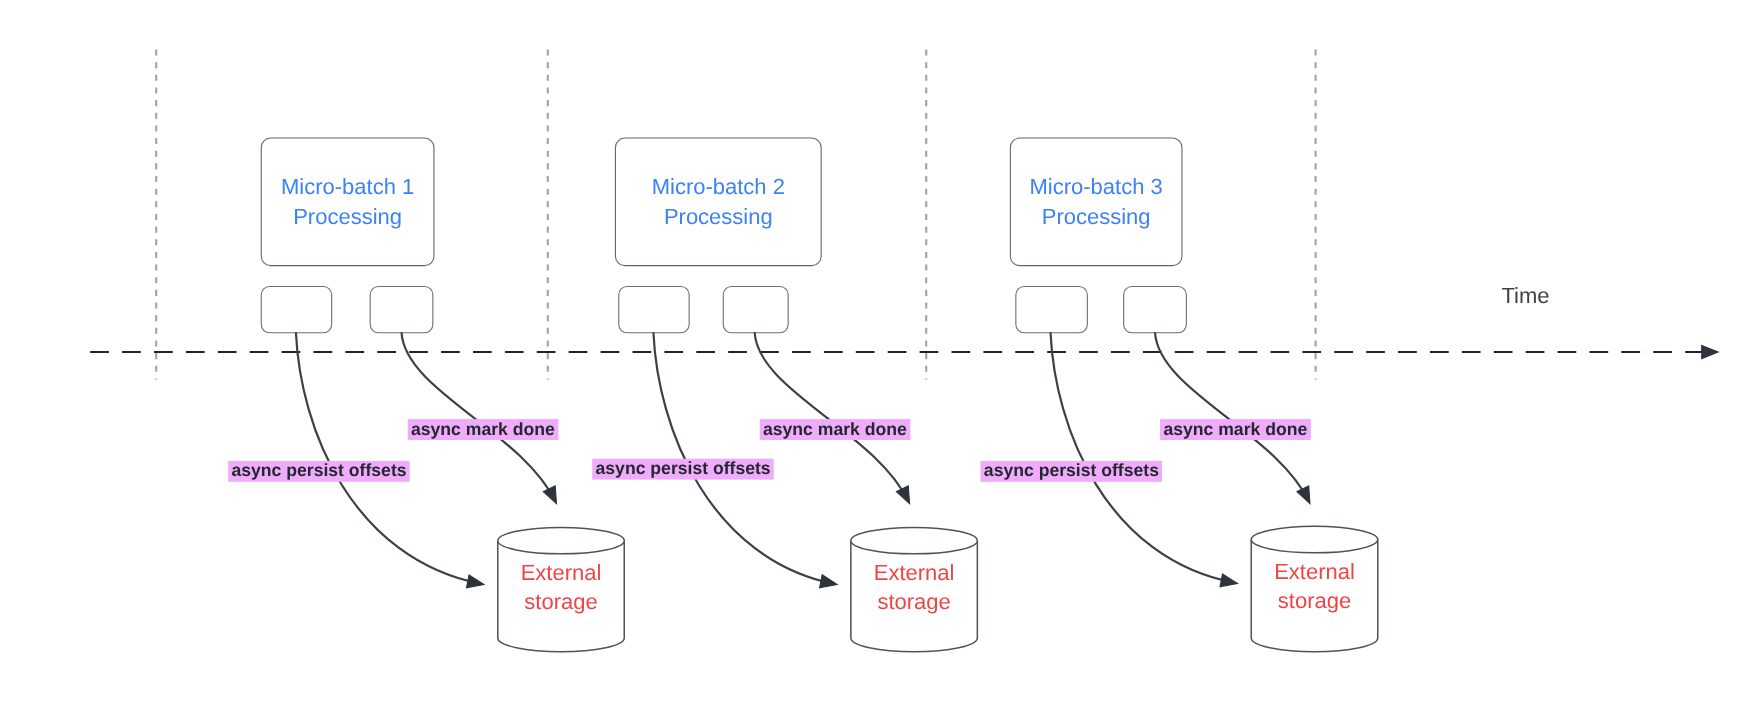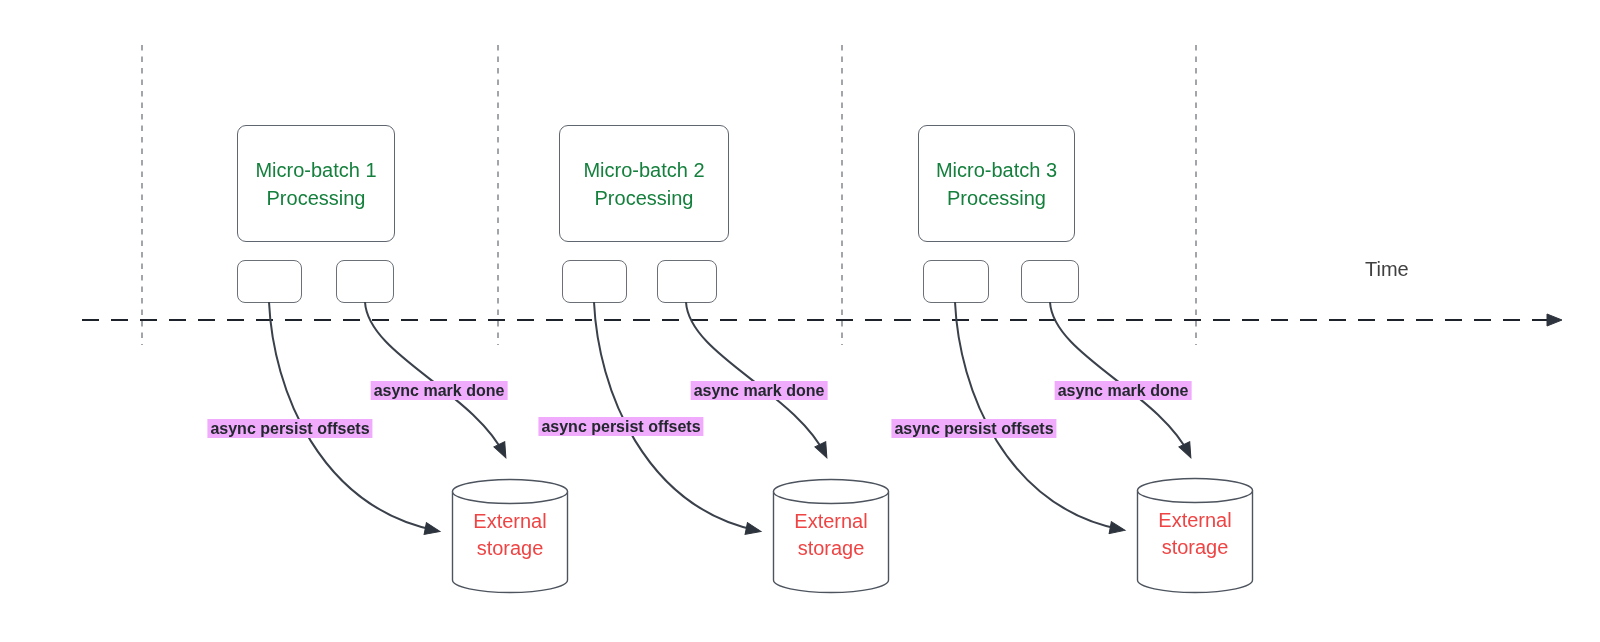--- a/index.html
+++ b/index.html
@@ -12,21 +12,21 @@
   }
   
   .proc-box{
     position:absolute;
     box-sizing:border-box;
     border:1px solid #5f6670;
     border-radius:9px;
     background:#fff;
     display:flex;align-items:center;justify-content:center;
     text-align:center;
-    font-size:20px;line-height:28px;color:#15803d;
+    font-size:20px;line-height:28px;color:#3b82f6;
     z-index:1;
   }
   .task-box{
     position:absolute;
     box-sizing:border-box;
     border:1px solid #6a7076;
     border-radius:8px;
     background:#fff;
     z-index:1;
   }
@@ -79,21 +79,21 @@
     <svg width="118" height="116" viewBox="0 0 118 116">
       <path d="M 1.5,13.5 L 1.5,102 A 57.5,12.5 0 0 0 116.5,102 L 116.5,13.5" fill="#ffffff" stroke="#4d545e" stroke-width="1.4"></path>
       <ellipse cx="59" cy="13.5" rx="57.5" ry="12" fill="#ffffff" stroke="#4d545e" stroke-width="1.4"></ellipse>
     </svg>
     <div class="cyl-label">External storage</div>
   </div>
 
   <div class="arrow-label" style="left:290px;top:419px;">async persist offsets</div>
   <div class="arrow-label" style="left:439px;top:381px;">async mark done</div>
 
-  <div class="proc-box" style="left:559px;top:125px;width:170px;height:117px;">
+  <div class="proc-box" style="left:559px;top:125px;width:188px;height:117px;">
     <span style="display:block;width:140px;">Micro-batch 2 Processing</span>
   </div>
   <div class="task-box" style="left:562px;top:260px;width:65px;height:43px;"></div>
   <div class="task-box" style="left:657px;top:260px;width:60px;height:43px;"></div>
 
   <div class="cylinder" style="left:772px;top:478px;width:118px;height:116px;">
     <svg width="118" height="116" viewBox="0 0 118 116">
       <path d="M 1.5,13.5 L 1.5,102 A 57.5,12.5 0 0 0 116.5,102 L 116.5,13.5" fill="#ffffff" stroke="#4d545e" stroke-width="1.4"></path>
       <ellipse cx="59" cy="13.5" rx="57.5" ry="12" fill="#ffffff" stroke="#4d545e" stroke-width="1.4"></ellipse>
     </svg>

